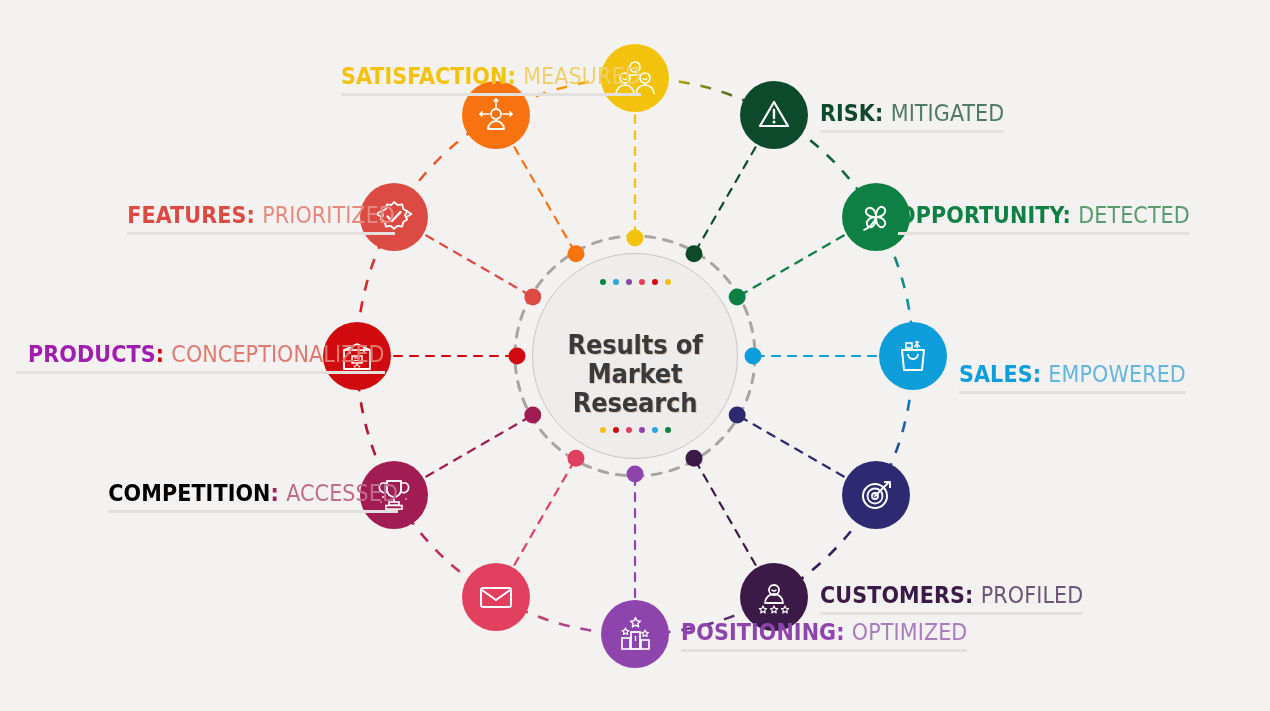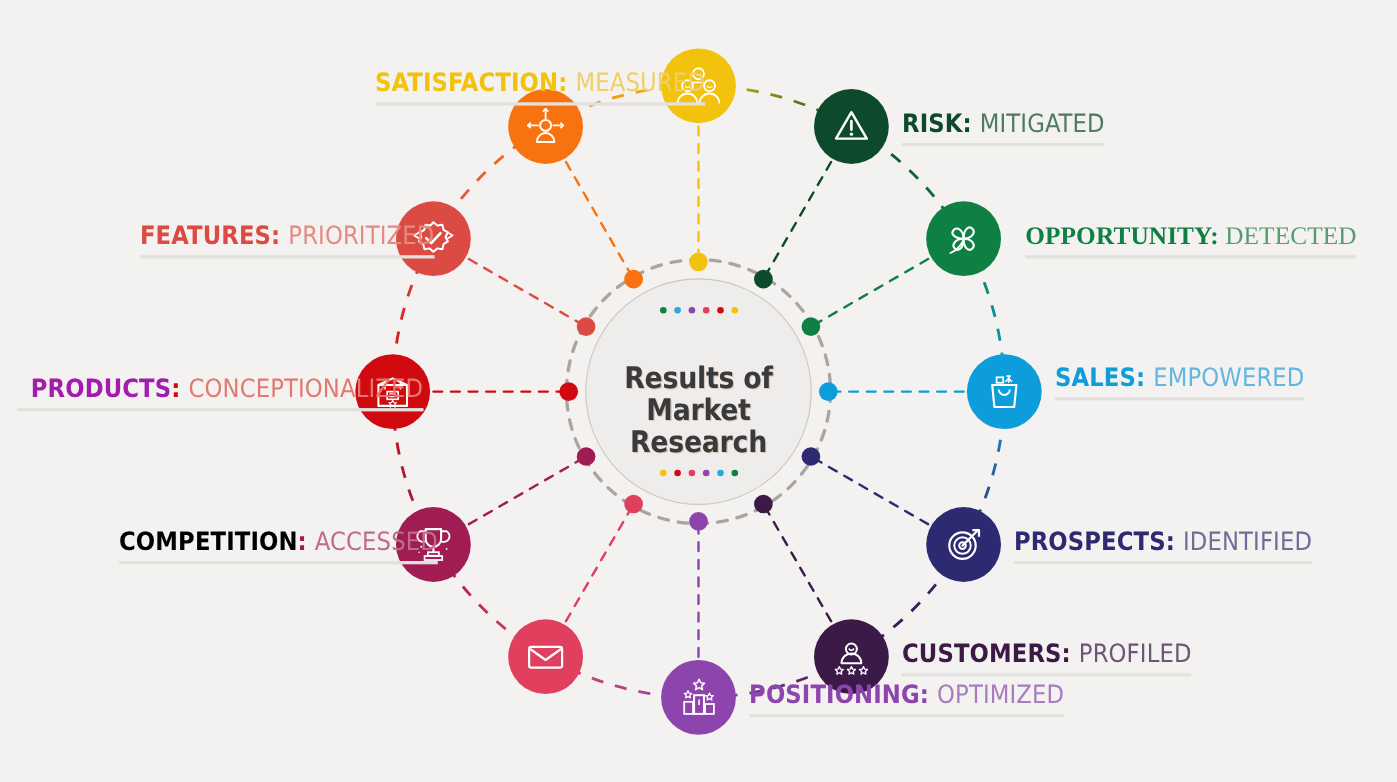--- a/index.html
+++ b/index.html
@@ -202,49 +202,48 @@
       </div>
       <div class="node" style="left: 875.755px; top: 217px; background: rgb(14, 128, 67);">
         <svg viewBox="0 0 40 40">
           <path d="M20 20 C20 12 14 9 11 12 C8 15 11 20 20 20 Z" fill="none" stroke="#fff" stroke-width="1.9"></path>
           <path d="M20 20 C28 20 31 14 28 11 C25 8 20 11 20 20 Z" fill="none" stroke="#fff" stroke-width="1.9"></path>
           <path d="M20 20 C28 20 31 26 28 29 C25 32 20 29 20 20 Z" fill="none" stroke="#fff" stroke-width="1.9"></path>
           <path d="M20 20 C12 20 9 26 12 29 C15 32 20 29 20 20 Z" fill="none" stroke="#fff" stroke-width="1.9"></path>
           <path d="M20 21 C17 27 13 31 8 33" fill="none" stroke="#fff" stroke-width="1.7" stroke-linecap="round"></path>
         </svg>
       </div>
-      <div class="label right" style="top: 202px; left: 932px; font-family: Liberation Serif, serif;">
+      <div class="label right" style="top: 202px; left: 898px;">
         <div><span class="k" style="color: rgb(14, 128, 67);">OPPORTUNITY</span><span class="k" style="color: rgb(14, 128, 67);">: </span><span class="v" style="color: rgb(90, 154, 111);">DETECTED</span></div>
         <span class="rule"></span>
       </div>
       <div class="node" style="left: 913px; top: 356px; background: rgb(13, 157, 219);">
         <svg viewBox="0 0 40 40">
           <path d="M9 14 h22 l-2 20 H11 Z" fill="none" stroke="#fff" stroke-width="2" stroke-linejoin="round"></path>
           <path d="M15 18 a5 5 0 0 0 10 0" fill="none" stroke="#fff" stroke-width="1.8"></path>
           <rect x="13" y="7" width="6" height="5" fill="none" stroke="#fff" stroke-width="1.6"></rect>
           <path d="M24 12 v-6" stroke="#fff" stroke-width="1.6"></path>
           <path d="M22 6 h4" stroke="#fff" stroke-width="1.6"></path>
           <path d="M21 11 l3-3 3 3" fill="none" stroke="#fff" stroke-width="1.4"></path>
         </svg>
       </div>
-      <div class="label right" style="top: 331px; left: 959px;">
+      <div class="label right" style="top: 361px; left: 959px;">
         <div><span class="k" style="color: rgb(13, 157, 219);">SALES</span><span class="k" style="color: rgb(13, 157, 219);">: </span><span class="v" style="color: rgb(99, 182, 224);">EMPOWERED</span></div>
         <span class="rule"></span>
       </div>
       <div class="node" style="left: 875.755px; top: 495px; background: rgb(46, 42, 113);">
         <svg viewBox="0 0 40 40">
           <circle cx="19" cy="21" r="12" fill="none" stroke="#fff" stroke-width="2"></circle>
           <circle cx="19" cy="21" r="7.5" fill="none" stroke="#fff" stroke-width="1.8"></circle>
           <circle cx="19" cy="21" r="3" fill="none" stroke="#fff" stroke-width="1.8"></circle>
           <path d="M19 21 L33 7" stroke="#fff" stroke-width="2" stroke-linecap="round"></path>
           <path d="M28 7 h6 v6" fill="none" stroke="#fff" stroke-width="2" stroke-linejoin="round"></path>
         </svg>
       </div>
       <div class="label right" style="top: 480px; left: 921.755px;">
-        <div><span class="k" style="color: rgb(46, 42, 113);">PROSPECTS</span><span class="k" style="color: rgb(46, 42, 113);">: </span><span class="v" style="color: rgb(111, 110, 153);">IDENTIFIED</span></div>
         <span class="rule"></span>
       </div>
       <div class="node" style="left: 774px; top: 596.755px; background: rgb(59, 26, 71);">
         <svg viewBox="0 0 40 40">
           <circle cx="20" cy="13" r="5" fill="none" stroke="#fff" stroke-width="1.8"></circle>
           <path d="M18 13 a2.4 2.4 0 0 0 4 0" fill="none" stroke="#fff" stroke-width="1.4" stroke-linecap="round"></path>
           <path d="M11 26 a9 9 0 0 1 18 0 Z" fill="none" stroke="#fff" stroke-width="1.8" stroke-linejoin="round"></path>
           <path d="M9 29 l1.1 2.3 2.5.3-1.9 1.8.5 2.5-2.2-1.3-2.2 1.3.5-2.5L5.4 31.6l2.5-.3Z" fill="none" stroke="#fff" stroke-width="1.2" stroke-linejoin="round"></path>
           <path d="M20 29 l1.1 2.3 2.5.3-1.9 1.8.5 2.5-2.2-1.3-2.2 1.3.5-2.5-1.9-1.8 2.5-.3Z" fill="none" stroke="#fff" stroke-width="1.2" stroke-linejoin="round"></path>
           <path d="M31 29 l1.1 2.3 2.5.3-1.9 1.8.5 2.5-2.2-1.3-2.2 1.3.5-2.5-1.9-1.8 2.5-.3Z" fill="none" stroke="#fff" stroke-width="1.2" stroke-linejoin="round"></path>

